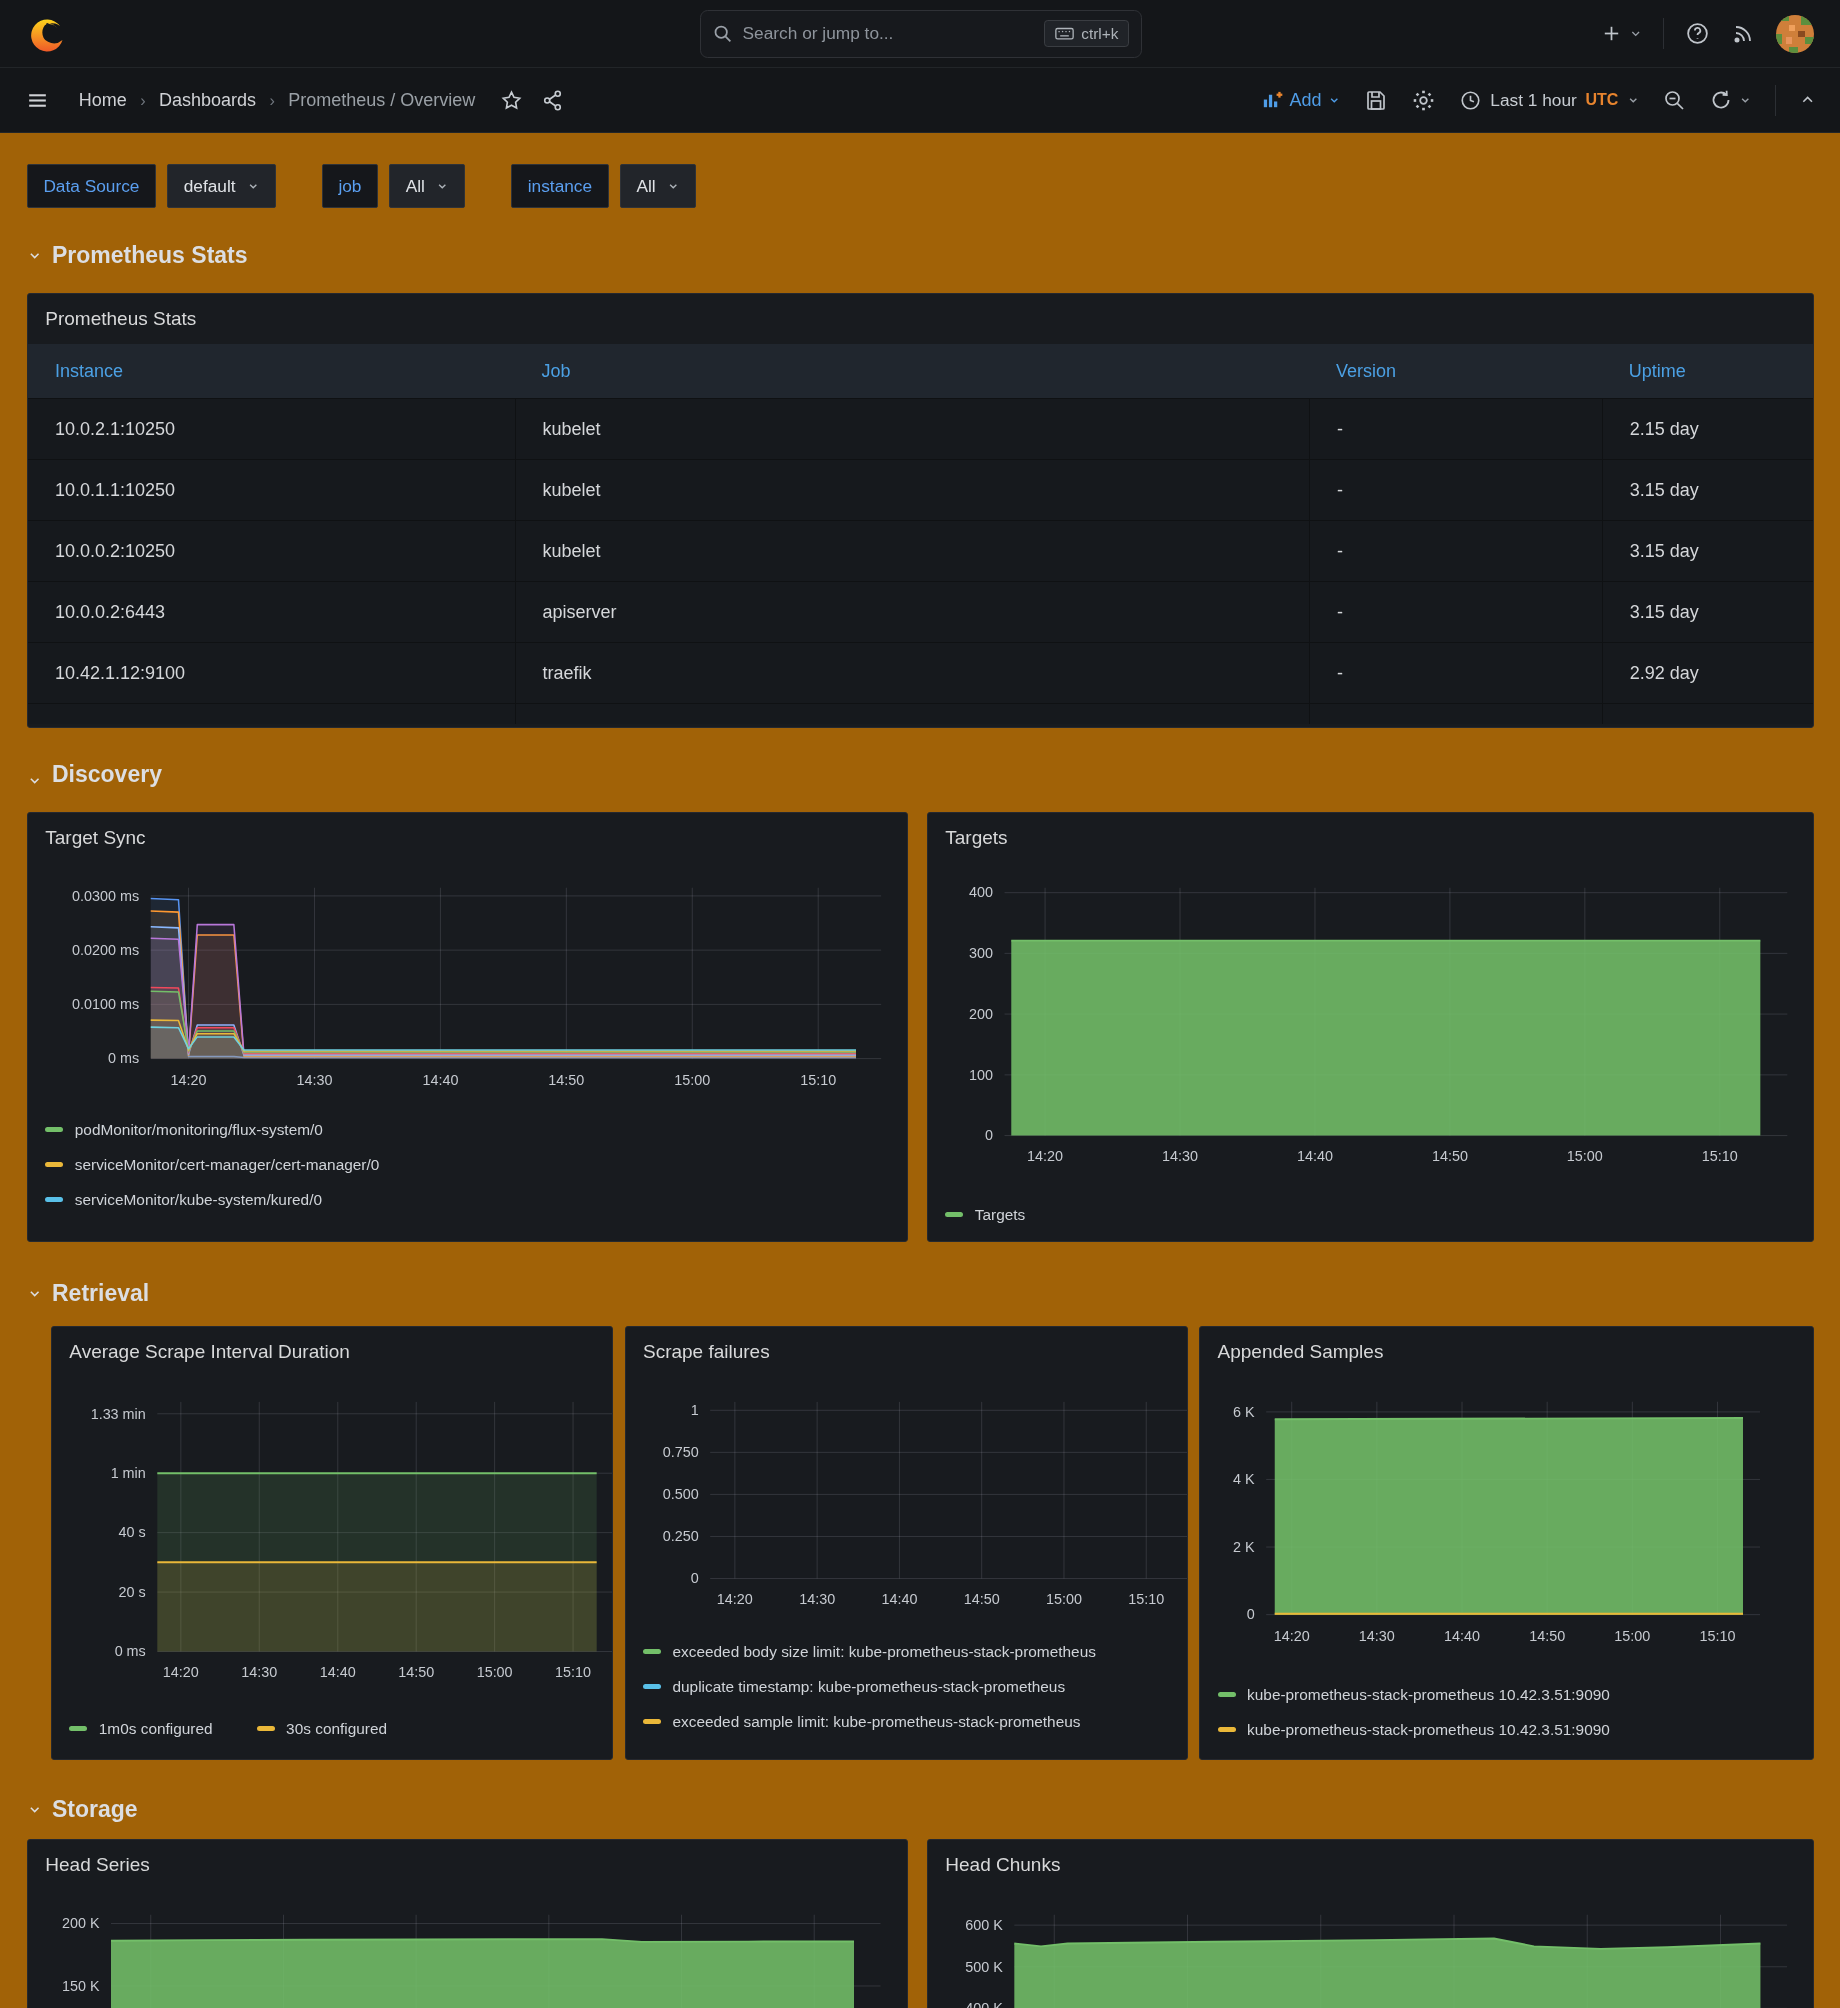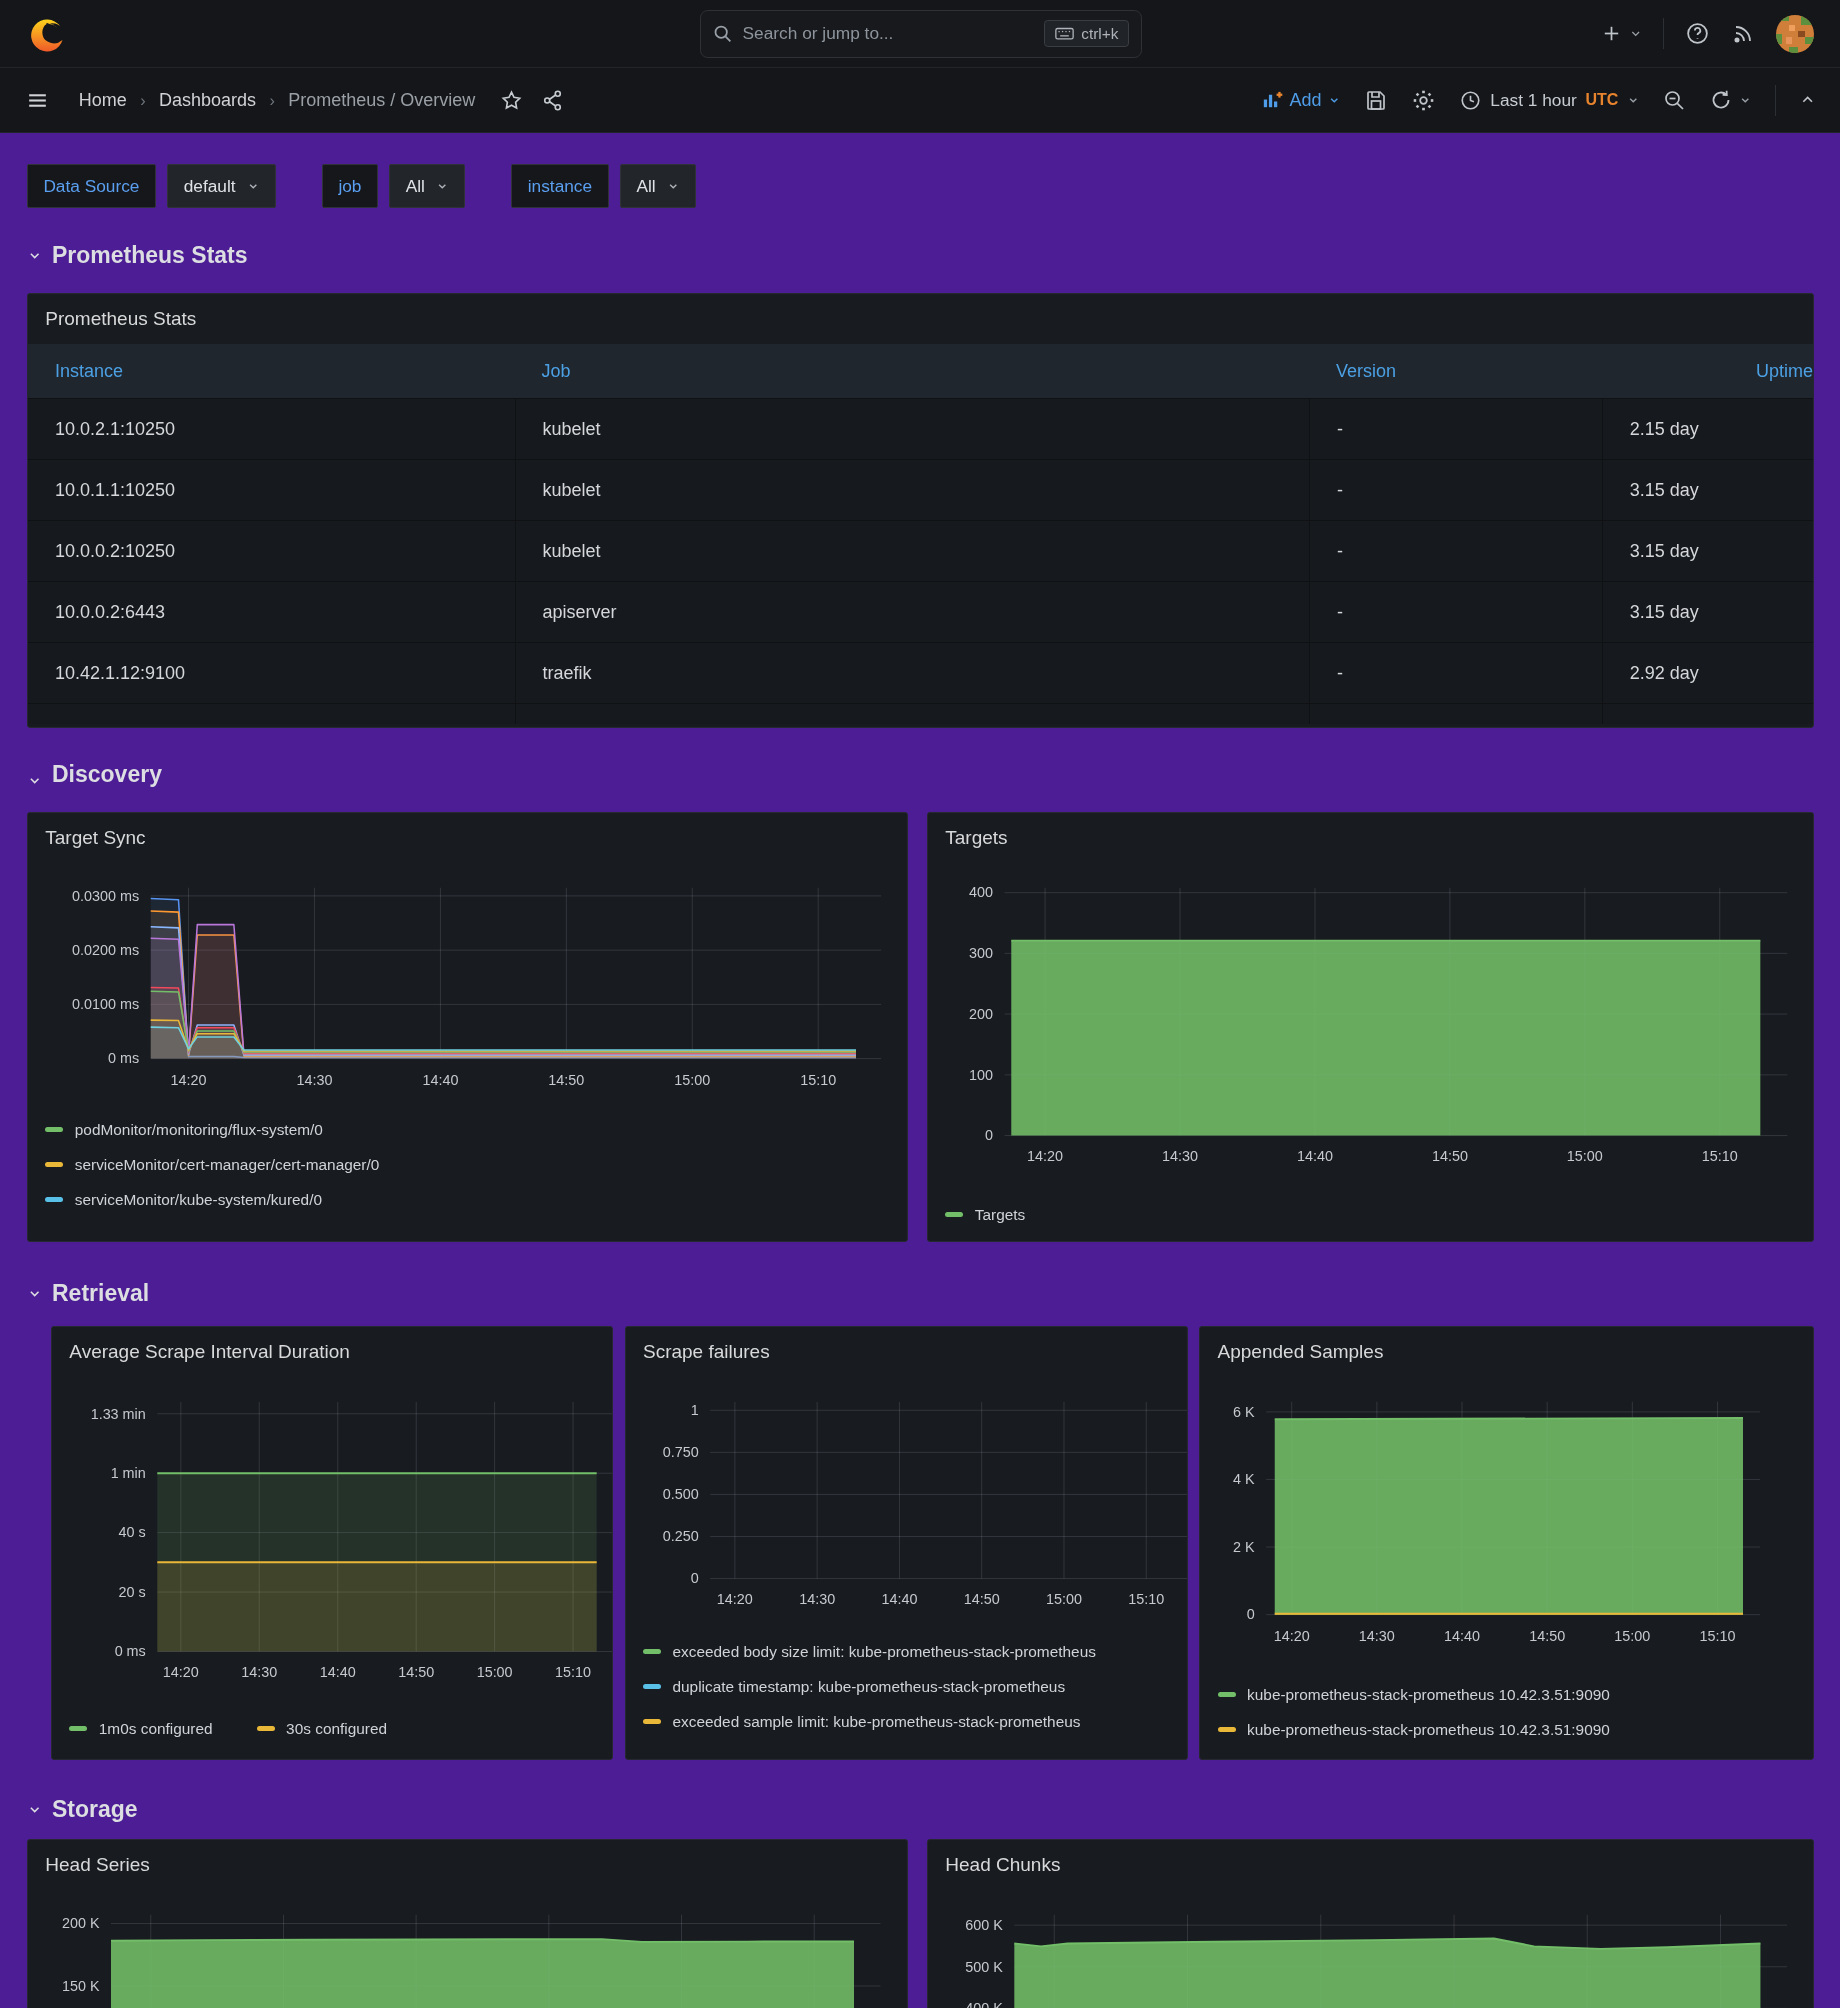--- a/index.html
+++ b/index.html
@@ -1,17 +1,17 @@
 <!DOCTYPE html>
 <html><head>
 <meta charset="utf-8">
 <style>
   html,body{margin:0;padding:0;background:#0b0c0e;}
   *{box-sizing:border-box;}
-  #root{width:1841px;height:2009px;position:relative;overflow:hidden;background:#4c1d95;
+  #root{width:1841px;height:2009px;position:relative;overflow:hidden;background:#a16207;
         font-family:"Liberation Sans",sans-serif;color:#d8d9da;}
   
   .topnav{height:68px;border-bottom:1px solid #222528;background:#141619;display:flex;align-items:center;
           padding:0 27px;position:relative;}
   .searchbox{position:absolute;left:50%;transform:translateX(-50%);width:442px;height:48px;border-radius:7.7px;
              background:#17191d;border:1px solid #2f3136;display:flex;align-items:center;padding:0 11.5px;gap:9.6px;}
   .searchbox .ph{color:#8e949c;font-size:17.3px;flex:1;}
   .kbd{display:flex;align-items:center;gap:7.7px;background:#202328;border:1px solid #3a3d42;border-radius:3.8px;
        padding:3.8px 9.6px;color:#aeb4ba;font-size:15.4px;}
   .nav-right{margin-left:auto;display:flex;align-items:center;gap:21px;}
@@ -282,21 +282,21 @@
       <span>Prometheus Stats</span>
     </div>
 
     <div class="panel" style="margin-top:23px;height:435px;">
       <div class="ptitle">Prometheus Stats</div>
       <div class="gtable">
           <div class="g-head">
             <div class="cell" style="width: 27.26%;">Instance</div>
             <div class="cell" style="width: 44.51%;">Job</div>
             <div class="cell" style="width: 16.4%;">Version</div>
-            <div class="cell" style="width: 11.83%; text-align: right;">Uptime</div>
+            <div class="cell" style="width: 11.83%;">Uptime</div>
           </div>
           <div class="g-row">
             <div class="cell" style="width: 27.26%;">10.0.2.1:10250</div>
             <div class="cell" style="width: 44.51%;">kubelet</div>
             <div class="cell" style="width: 16.4%;">-</div>
             <div class="cell" style="width: 11.83%;">2.15 day</div>
           </div>
           <div class="g-row">
             <div class="cell" style="width: 27.26%;">10.0.1.1:10250</div>
             <div class="cell" style="width: 44.51%;">kubelet</div>

